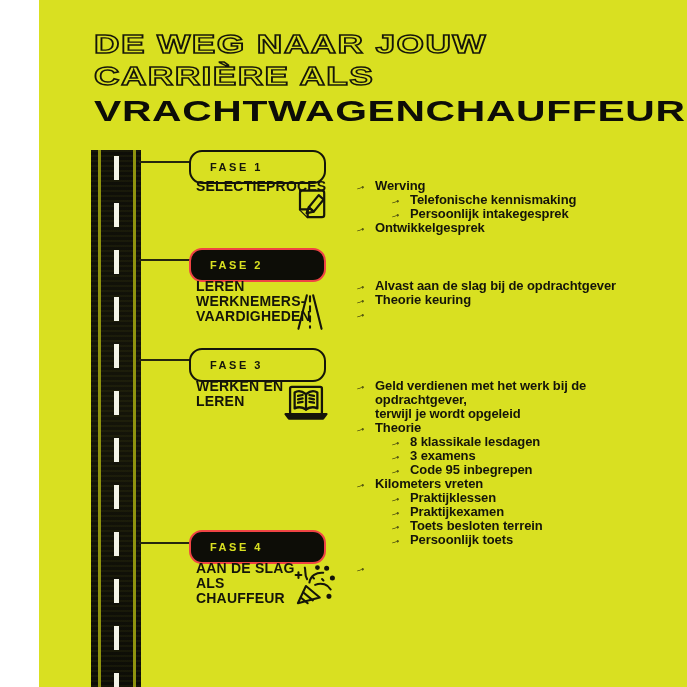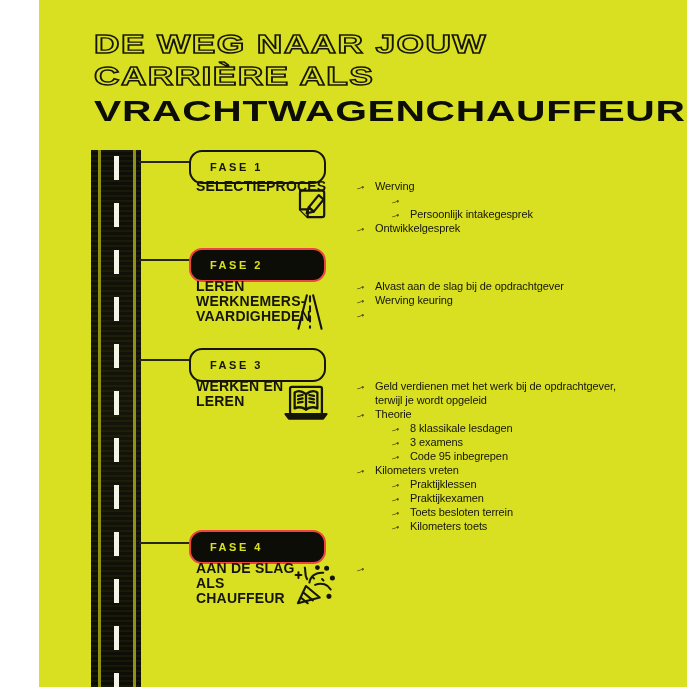--- a/index.html
+++ b/index.html
@@ -67,21 +67,21 @@
   .item{display:flex;align-items:flex-start;line-height:14px;}
   .item .arrow{
     flex:0 0 auto;
     display:inline-block;
     font-size:12px;font-weight:bold;
     transform:rotate(-18deg);
     margin-right:9px;
     line-height:14px;
   }
   .item .label{
-    font-size:11px;font-weight:normal;letter-spacing:-0.1px;
+    font-size:13px;font-weight:bold;letter-spacing:-0.1px;
     white-space:pre-line;
   }
   .item.lv2{margin-left:35px;}
   svg{display:block;}
 </style>
 </head>
 <body>
 
 <div class="page">
 
@@ -117,20 +117,21 @@
       <path d="M18 22 L16 27.5 L22.5 26 Z"></path>
     </svg>
   </div>
   <div class="items" style="top:179px">
       <div class="item lv1">
     <span class="arrow">→</span>
     <span class="label">Werving</span>
   </div>
       <div class="item lv2">
     <span class="arrow">→</span>
+    <span class="label">Telefonische kennismaking</span>
   </div>
       <div class="item lv2">
     <span class="arrow">→</span>
     <span class="label">Persoonlijk intakegesprek</span>
   </div>
       <div class="item lv1">
     <span class="arrow">→</span>
     <span class="label">Ontwikkelgesprek</span>
   </div>
     </div>
@@ -149,21 +150,21 @@
       <path d="M20 6 V36" stroke-dasharray="5 4.5"></path>
     </svg>
   </div>
   <div class="items" style="top:279px">
       <div class="item lv1">
     <span class="arrow">→</span>
     <span class="label">Alvast aan de slag bij de opdrachtgever</span>
   </div>
       <div class="item lv1">
     <span class="arrow">→</span>
-    <span class="label">Werving keuring</span>
+    <span class="label">Theorie keuring</span>
   </div>
       <div class="item lv1">
     <span class="arrow">→</span>
   </div>
     </div>
 
   <div class="pill outline" style="top:348px">
     <span>FASE 3</span>
   </div>
   <div class="phase-heading" style="top:379px">
@@ -212,21 +213,21 @@
       <div class="item lv2">
     <span class="arrow">→</span>
     <span class="label">Praktijkexamen</span>
   </div>
       <div class="item lv2">
     <span class="arrow">→</span>
     <span class="label">Toets besloten terrein</span>
   </div>
       <div class="item lv2">
     <span class="arrow">→</span>
-    <span class="label">Kilometers toets</span>
+    <span class="label">Persoonlijk toets</span>
   </div>
     </div>
 
   <div class="pill filled" style="top:530px">
     <span>FASE 4</span>
   </div>
   <div class="phase-heading" style="top:561px">
     <div>AAN DE SLAG ALS</div>
     <div>CHAUFFEUR</div>
   </div>

